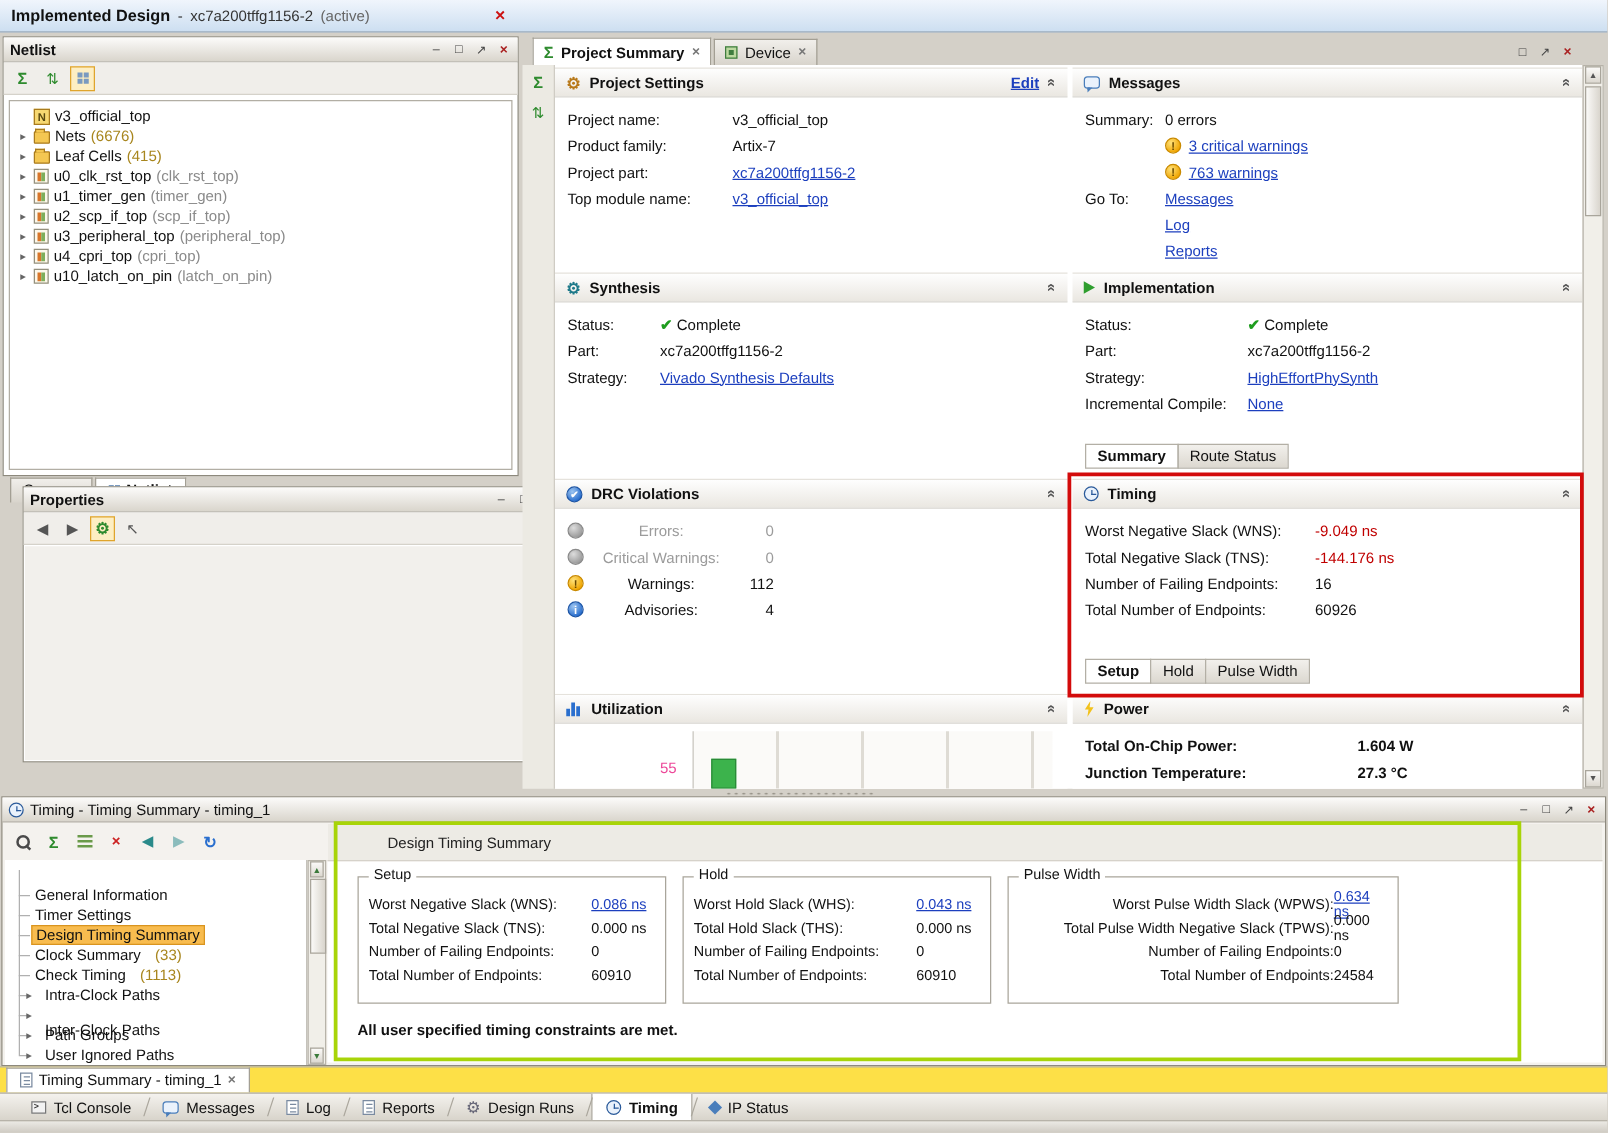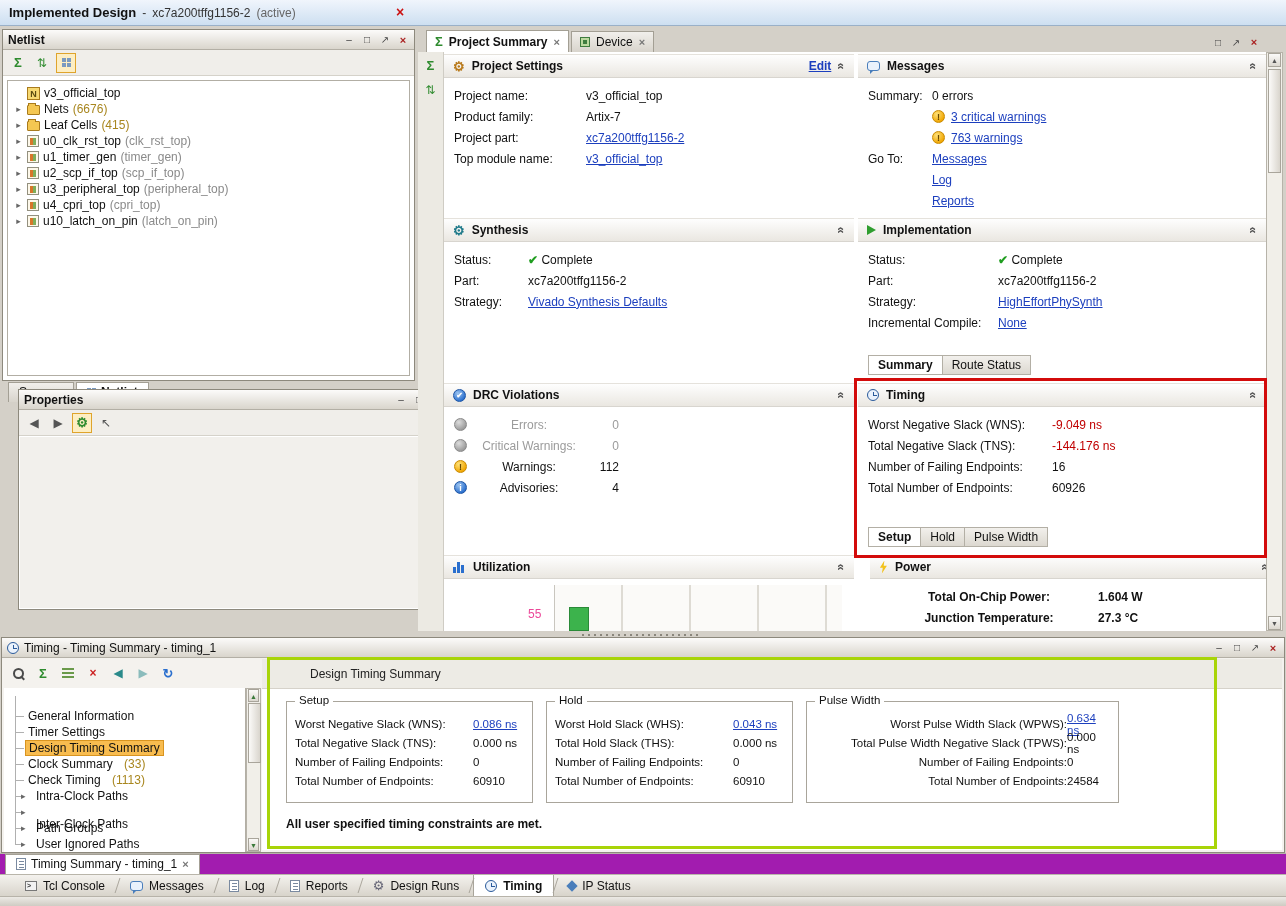--- a/index.html
+++ b/index.html
@@ -177,21 +177,21 @@
   .gbox .legend { position:absolute; top:-8px; left:8px; background:#fff; padding:0 4px; }
   .grow { height:19px; display:flex; align-items:center; }
   .grow .gl { width:178px; }
   .pwbox .gl { width:252px;text-align:right; }
   .grow .gv { flex:1; }
   .tfoot { position:absolute; left:24px; top:158px; font-weight:bold; }
 
   .annot { position:absolute; pointer-events:none; z-index:50; }
 
   
-  .tabstrip { position:absolute; left:0; top:853px; width:1286px; height:21px; background:#a21caf;
+  .tabstrip { position:absolute; left:0; top:853px; width:1286px; height:21px; background:#fde047;
               border-top:1px solid #b7b3a9; display:flex; align-items:flex-end; padding-left:5px; }
   .tabstrip .stab.act { font-weight:normal; }
   .bbar { position:absolute; left:0; top:874px; width:1286px; height:22px;
           background:linear-gradient(#f4f2ee,#d8d4cb); border-top:1px solid #b9b5aa;
           display:flex; align-items:stretch; padding-left:14px; }
   .btab { display:flex; align-items:center; gap:6px; padding:0 11px; cursor:pointer; }
   .btab.act { background:#fff; border-left:1px solid #a9a59b; border-right:1px solid #a9a59b; font-weight:bold; }
   .bsep { width:1px; background:#aaa69c; margin:3px 1px; transform:skewX(-18deg); }
   .statusbar { position:absolute; left:0; top:896px; width:1286px; height:10px;
                background:linear-gradient(#eceae5,#cfcbc3); border-top:1px solid #b7b3a9; }
@@ -539,21 +539,21 @@
       <span>Utilization</span>
       <span class="spacer"></span>
       <span class="chev">«</span>
     </div>
     <div class="ut-plot">
       <span class="ut-bar"></span>
     </div>
     <span class="ut-val">55</span>
   </div>
 
-  <div class="gadget pwg" style="left:426px;top:503px;width:408px;height:84px;overflow:hidden;text-align:center;">
+  <div class="gadget pwg" style="left:414px;top:503px;width:408px;height:84px;overflow:hidden;">
     <div class="ghead">
       <span class="icpow"></span>
       <span>Power</span>
       <span class="spacer"></span>
       <span class="chev">«</span>
     </div>
     <div class="gbody">
       <div class="kv">
           <span class="kl">Total On-Chip Power:</span>
           <span class="kvv">1.604 W</span>

